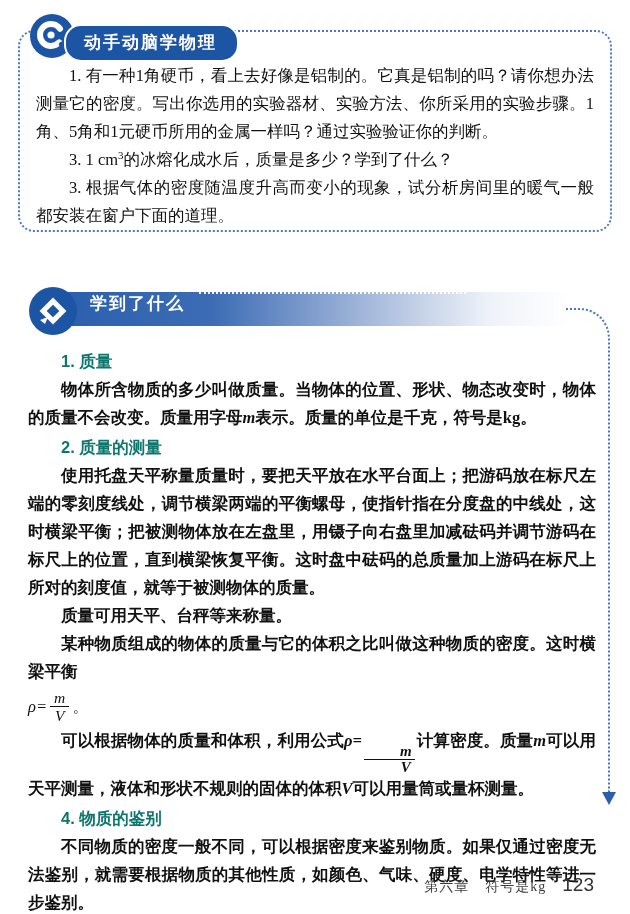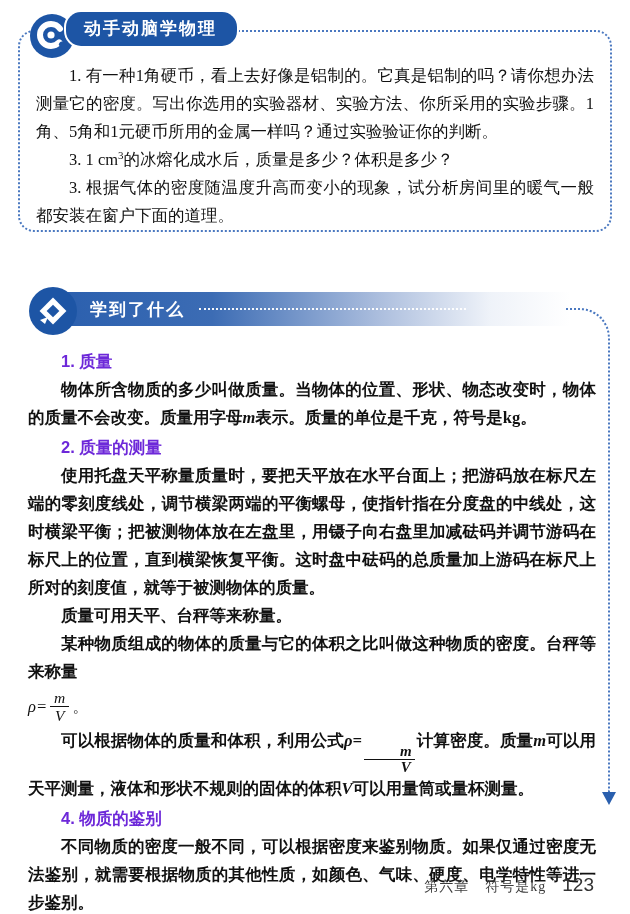--- a/index.html
+++ b/index.html
@@ -8,21 +8,21 @@
     font-family:"Liberation Serif","DejaVu Serif",serif;color:#1a1a1a;
     overflow:hidden;
   }
   
   .workbox{
     position:absolute;left:18px;top:30px;width:594px;height:202px;
     box-sizing:border-box;border:2px dotted #4a78c0;border-radius:16px;
     padding:30px 16px 0 16px;background:#fff;
   }
   .badge{
-    position:absolute;left:8px;top:-20px;display:flex;align-items:flex-start;z-index:3;
+    position:absolute;left:8px;top:-20px;display:flex;align-items:flex-end;z-index:3;
   }
   .badge .icon{width:48px;height:48px;flex:0 0 auto;}
   .badge .label{
     margin-left:-10px;background:#1d55a5;color:#fff;
     font-family:"Liberation Sans","DejaVu Sans",sans-serif;font-weight:bold;
     font-size:17px;letter-spacing:2px;padding:5px 20px 6px 18px;
     border-radius:15px;white-space:nowrap;box-shadow:0 0 0 2px #fff;
   }
   .workbox p{
     margin:0;font-size:16.5px;line-height:28px;text-indent:2em;
@@ -30,21 +30,21 @@
   }
   .workbox sup{font-size:11px;line-height:0;}
   
   .learned-header{position:absolute;left:18px;top:292px;right:18px;height:40px;}
   .learned-header .icon{
     position:absolute;left:8px;top:-8px;width:54px;height:54px;z-index:2;
   }
   .learned-bar{
     margin-left:34px;margin-right:26px;height:34px;border-radius:4px 0 0 4px;
     background:linear-gradient(to right,#2a5fae 0%,#3c6cb4 30%,rgba(108,140,196,0.55) 62%,rgba(190,205,230,0.25) 82%,rgba(255,255,255,0) 97%);
-    display:flex;align-items:center;padding-left:38px;
+    display:flex;padding-left:38px;
   }
   .learned-bar .title{
     color:#fff;font-family:"Liberation Sans","DejaVu Sans",sans-serif;
     font-weight:bold;font-size:17px;letter-spacing:2px;white-space:nowrap;
   }
   .learned-bar .leader{
     flex:1;height:0;border-top:2px dotted rgba(255,255,255,0.95);
     margin:0 120px 0 14px;
   }
   .rail{
@@ -56,21 +56,21 @@
     position:absolute;top:792px;right:14px;width:0;height:0;
     border-left:7px solid transparent;border-right:7px solid transparent;
     border-top:13px solid #2a5fae;
   }
   .learned-body{
     position:absolute;left:28px;top:346px;width:568px;
     font-size:16.5px;line-height:28px;text-align:justify;color:#111;
   }
   .learned-body h3{
     margin:1px 0 1px;font-size:16.5px;line-height:28px;text-indent:2em;
-    font-family:"Liberation Sans","DejaVu Sans",sans-serif;font-weight:bold;color:#6d28d9;
+    font-family:"Liberation Sans","DejaVu Sans",sans-serif;font-weight:bold;color:#0f766e;
   }
   .learned-body p{margin:0;text-indent:2em;font-weight:bold;}
   .var{font-style:italic;font-family:"Liberation Serif","DejaVu Serif",serif;}
   .formula-line{
     display:flex;align-items:center;margin:3px 0 3px 0;font-size:16.5px;
   }
   .frac{
     display:inline-flex;flex-direction:column;align-items:center;
     vertical-align:middle;margin:0 3px;font-size:15.5px;
   }
@@ -102,21 +102,21 @@
         <circle cx="24" cy="24" r="22" fill="#1d55a5"></circle>
         <circle cx="23" cy="23" r="11" fill="none" stroke="#ffffff" stroke-width="6" stroke-dasharray="54 15" stroke-dashoffset="-8" stroke-linecap="round"></circle>
         <circle cx="23" cy="23" r="3.6" fill="#ffffff"></circle>
         <rect x="31" y="31" width="9" height="5" rx="2" fill="#1d55a5" transform="rotate(42 35 33)"></rect>
       </svg>
     </span>
     <span class="label">动手动脑学物理</span>
   </div>
 
   <p>1. 有一种1角硬币，看上去好像是铝制的。它真是铝制的吗？请你想办法测量它的密度。写出你选用的实验器材、实验方法、你所采用的实验步骤。1角、5角和1元硬币所用的金属一样吗？通过实验验证你的判断。</p>
-  <p><span>3. 1 cm</span><sup>3</sup><span>的冰熔化成水后，质量是多少？体积是多少？</span></p>
+  <p><span>3. 1 cm</span><sup>3</sup><span>的冰熔化成水后，质量是多少？学到了什么？</span></p>
   <p>3. 根据气体的密度随温度升高而变小的现象，试分析房间里的暖气一般都安装在窗户下面的道理。</p>
 </div>
 
 <div class="learned-header">
   <span class="icon">
     <svg viewBox="0 0 54 54" width="54" height="54">
       <circle cx="27" cy="27" r="24" fill="#1d55a5"></circle>
       <rect x="17.5" y="17.5" width="19" height="19" fill="#ffffff" transform="rotate(45 27 27)"></rect>
       <rect x="22.5" y="22.5" width="9" height="9" fill="#1d55a5" transform="rotate(45 27 27)"></rect>
       <path d="M14 36 L22 33 L19 40 Z" fill="#ffffff"></path>
@@ -133,21 +133,21 @@
 
 <div class="learned-body">
 
   <h3>1. 质量</h3>
   <p><span>物体所含物质的多少叫做质量。当物体的位置、形状、物态改变时，物体的质量不会改变。质量用字母</span><span class="var">m</span><span>表示。质量的单位是千克，符号是kg。</span></p>
 
   <h3>2. 质量的测量</h3>
   <p>使用托盘天平称量质量时，要把天平放在水平台面上；把游码放在标尺左端的零刻度线处，调节横梁两端的平衡螺母，使指针指在分度盘的中线处，这时横梁平衡；把被测物体放在左盘里，用镊子向右盘里加减砝码并调节游码在标尺上的位置，直到横梁恢复平衡。这时盘中砝码的总质量加上游码在标尺上所对的刻度值，就等于被测物体的质量。</p>
   <p>质量可用天平、台秤等来称量。</p>
 
-  <p>某种物质组成的物体的质量与它的体积之比叫做这种物质的密度。台秤等来称量</p>
+  <p>某种物质组成的物体的质量与它的体积之比叫做这种物质的密度。这时横梁平衡</p>
   <div class="formula-line">
     <span class="var">ρ=</span>
     <span class="frac">
       <span class="num var">m</span>
       <span class="den var">V</span>
     </span>
     <span>。</span>
   </div>
   <p><span>可以根据物体的质量和体积，利用公式</span><span class="var">ρ=</span><span class="inline-frac">
         <span class="num var">m</span>

